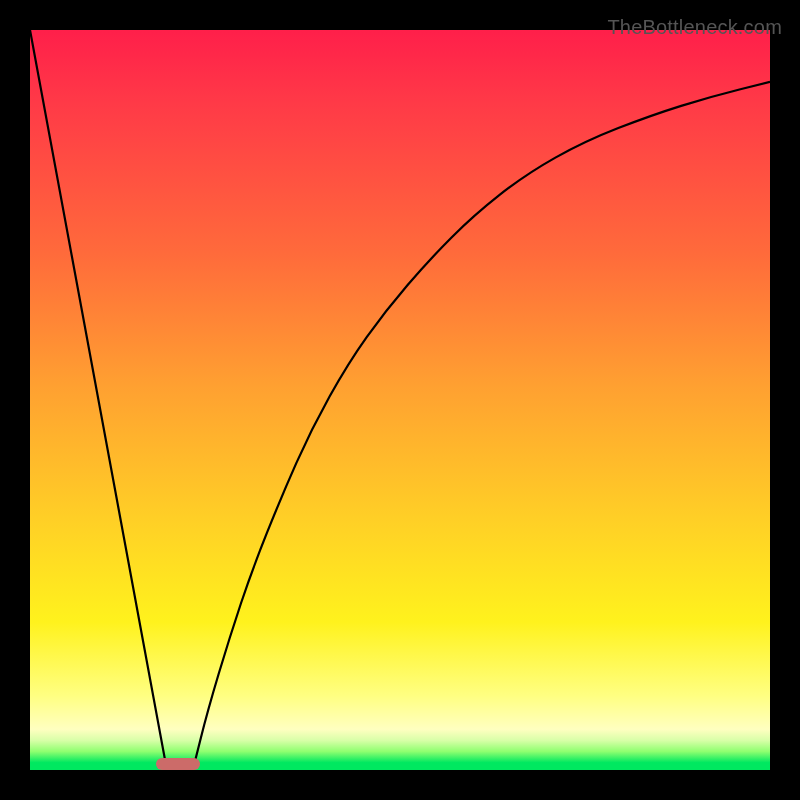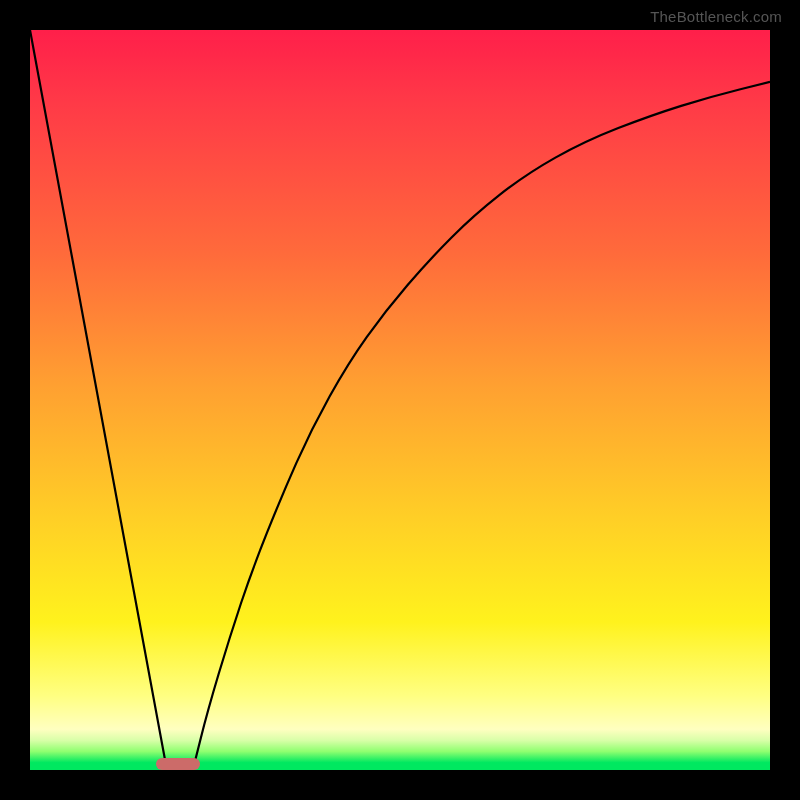--- a/index.html
+++ b/index.html
@@ -12,24 +12,24 @@
     font-family: Arial, Helvetica, sans-serif;
   }
   .frame {
     position: relative;
     width: 800px;
     height: 800px;
     background: #000;
   }
   .watermark {
     position: absolute;
-    top: 8px;
+    top: 16px;
     right: 18px;
     color: #555;
-    font-size: 15px;
+    font-size: 20px;
     font-weight: 400;
     letter-spacing: 0.2px;
     z-index: 10;
   }
   .plot {
     position: absolute;
     left: 30px;
     top: 30px;
     width: 740px;
     height: 740px;

